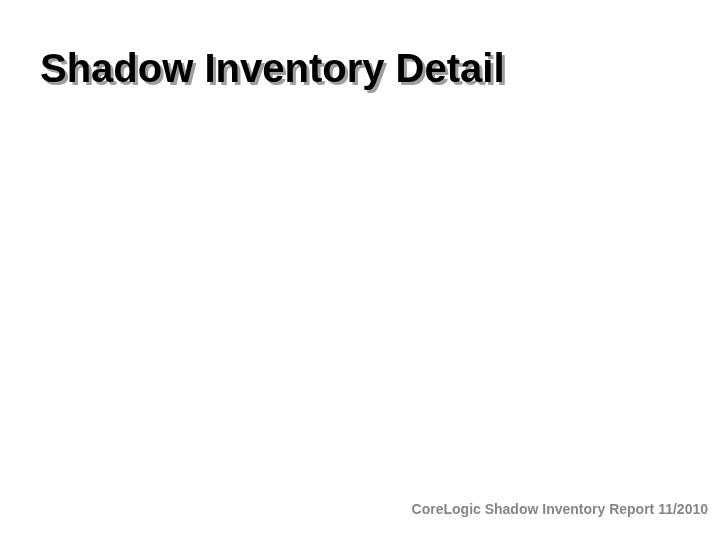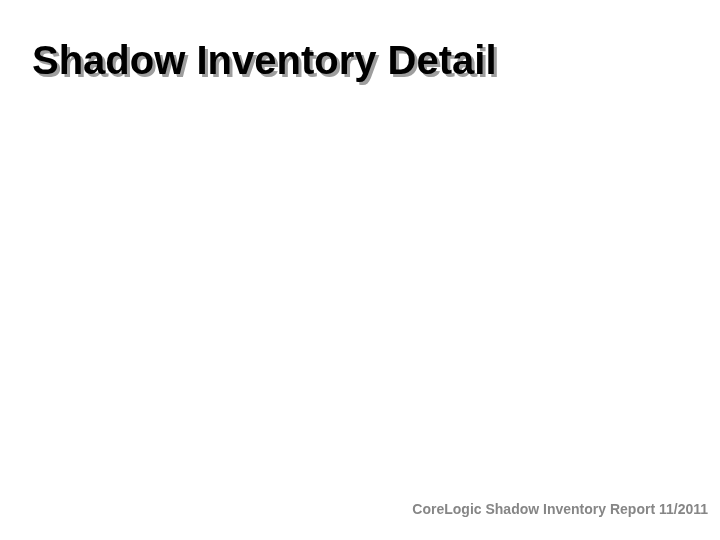--- a/index.html
+++ b/index.html
@@ -15,21 +15,21 @@
   .slide {
     position: relative;
     width: 720px;
     height: 540px;
     background: #ffffff;
   }
   .slide-title {
     position: absolute;
     left: 24px;
     top: 32px;
-    margin: 8px;
+    margin: 16px;
     font-size: 40px;
     line-height: 1;
     font-weight: bold;
     color: #000000;
     letter-spacing: 0px;
     text-shadow: 3px 3px 0 #9e9e9e;
     white-space: nowrap;
   }
   .slide-footer {
     position: absolute;
@@ -42,14 +42,14 @@
     color: #868686;
     white-space: nowrap;
     text-align: right;
   }
 </style>
 </head>
 <body>
 
 <div class="slide">
   <h1 class="slide-title">Shadow Inventory Detail</h1>
-  <div class="slide-footer">CoreLogic Shadow Inventory Report 11/2011</div>
+  <div class="slide-footer">CoreLogic Shadow Inventory Report 11/2010</div>
 </div>
 
 </body></html>

